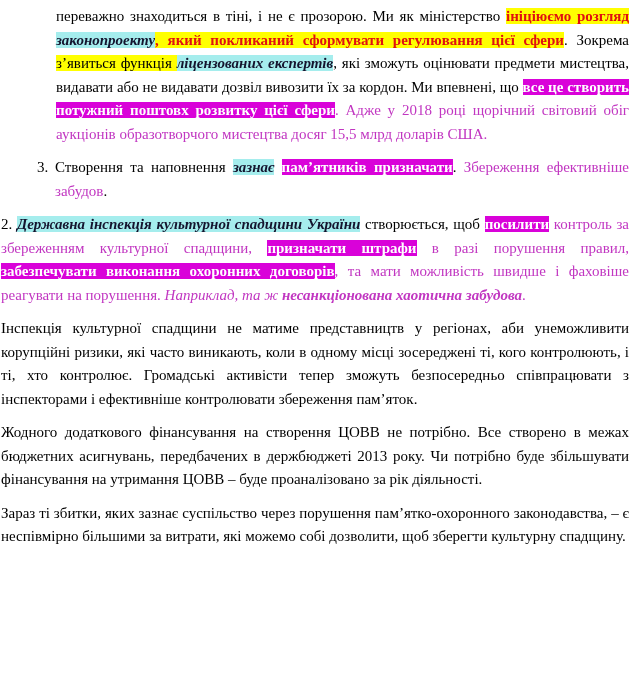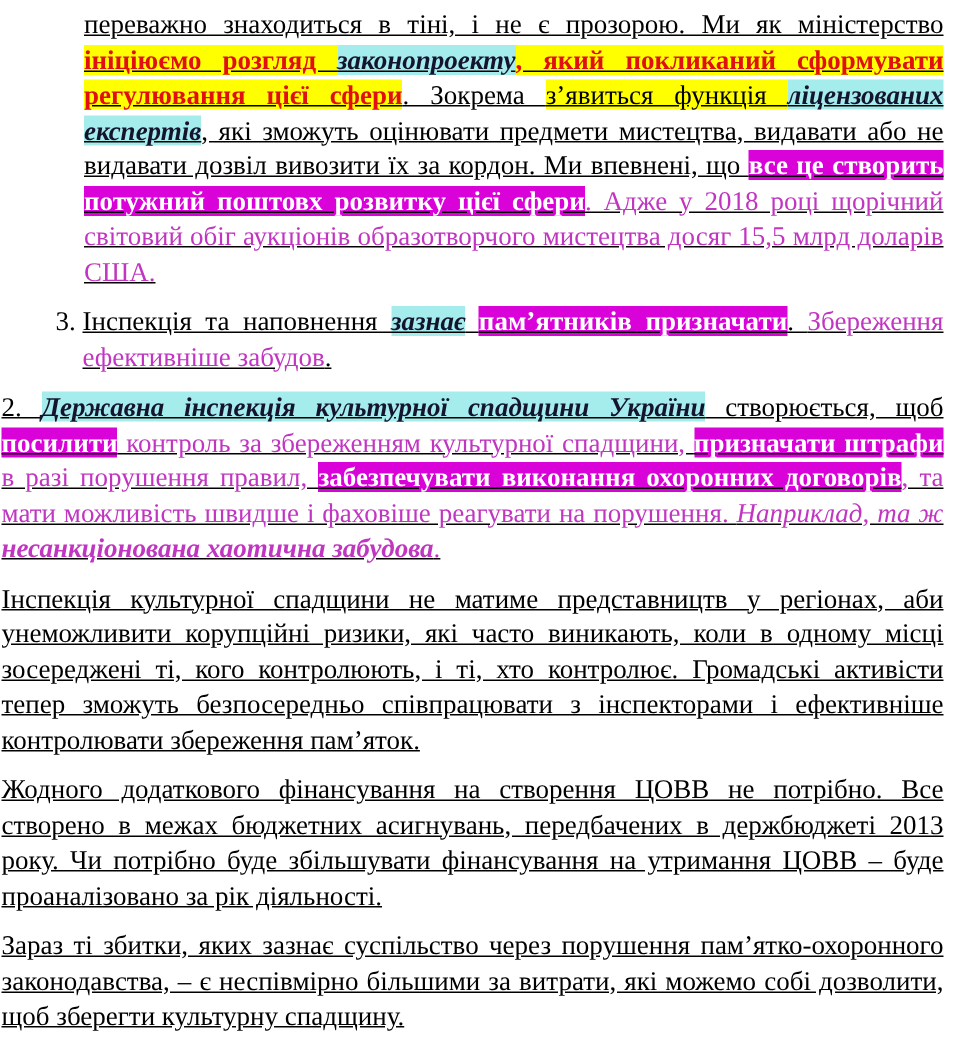--- a/index.html
+++ b/index.html
@@ -11,25 +11,24 @@
     height: 691px;
     background: var(--page-background, #ffffff);
     overflow: hidden;
   }
   .doc {
     box-sizing: border-box;
     width: 640px;
     height: 691px;
     padding-top: 5px;
     font-family: "Liberation Serif", "DejaVu Serif", serif;
-    font-size: 18px;
+    font-size: 15px;
     line-height: 23.5px;
     color: var(--body-text, #000000);
     text-align: justify;
-    text-decoration: underline;
   }
   .para {
     margin: 0 11px 10px 1px;
   }
   .para.indented {
     margin-left: 56px;
   }
   .list-item {
     position: relative;
     margin: 0 11px 10px 55px;
@@ -73,19 +72,19 @@
     font-style: italic;
     font-weight: bold;
   }
 </style>
 </head>
 <body>
 
 <div class="doc">
   <div id="doc-content">
       <div class="para indented"><span class="run-plain">переважно знаходиться в тіні, і не є прозорою. Ми як міністерство </span><span class="run-yellow-red">ініціюємо розгляд </span><span class="run-cyan-term">законопроекту</span><span class="run-yellow-red">, який покликаний сформувати регулювання цієї сфери</span><span class="run-plain">. Зокрема </span><span class="run-yellow">з’явиться функція </span><span class="run-cyan-term">ліцензованих експертів</span><span class="run-plain">, які зможуть оцінювати предмети мистецтва, видавати або не видавати дозвіл вивозити їх за кордон. Ми впевнені, що </span><span class="run-magenta-strong">все це створить потужний поштовх розвитку цієї сфери</span><span class="run-magenta">. Адже у 2018 році щорічний світовий обіг аукціонів образотворчого мистецтва досяг 15,5 млрд доларів США.</span></div>
-      <div class="list-item"><span class="list-number">3.</span><span class="run-plain">Інспекція та наповнення </span><span class="run-cyan-term">зазнає</span><span class="run-plain"> </span><span class="run-magenta-strong">пам’ятників призначати</span><span class="run-plain">. </span><span class="run-magenta">Збереження ефективніше забудов</span><span class="run-plain">.</span></div>
+      <div class="list-item"><span class="list-number">3.</span><span class="run-plain">Створення та наповнення </span><span class="run-cyan-term">зазнає</span><span class="run-plain"> </span><span class="run-magenta-strong">пам’ятників призначати</span><span class="run-plain">. </span><span class="run-magenta">Збереження ефективніше забудов</span><span class="run-plain">.</span></div>
       <div class="para"><span class="run-plain">2. </span><span class="run-cyan-term">Державна інспекція культурної спадщини України</span><span class="run-plain"> створюється, щоб </span><span class="run-magenta-strong">посилити</span><span class="run-magenta"> контроль за збереженням культурної спадщини, </span><span class="run-magenta-strong">призначати штрафи</span><span class="run-magenta"> в разі порушення правил, </span><span class="run-magenta-strong">забезпечувати виконання охоронних договорів</span><span class="run-magenta">, та мати можливість швидше і фаховіше реагувати на порушення. </span><span class="run-magenta-italic">Наприклад, та ж </span><span class="run-magenta-bold-italic">несанкціонована хаотична забудова</span><span class="run-magenta">.</span></div>
       <div class="para"><span class="run-plain">Інспекція культурної спадщини не матиме представництв у регіонах, аби унеможливити корупційні ризики, які часто виникають, коли в одному місці зосереджені ті, кого контролюють, і ті, хто контролює. Громадські активісти тепер зможуть безпосередньо співпрацювати з інспекторами і ефективніше контролювати збереження пам’яток.</span></div>
       <div class="para"><span class="run-plain">Жодного додаткового фінансування на створення ЦОВВ не потрібно. Все створено в межах бюджетних асигнувань, передбачених в держбюджеті 2013 року. Чи потрібно буде збільшувати фінансування на утримання ЦОВВ – буде проаналізовано за рік діяльності.</span></div>
       <div class="para"><span class="run-plain">Зараз ті збитки, яких зазнає суспільство через порушення пам’ятко-охоронного законодавства, – є неспівмірно більшими за витрати, які можемо собі дозволити, щоб зберегти культурну спадщину.</span></div>
     </div>
 </div>
 
 </body></html>

